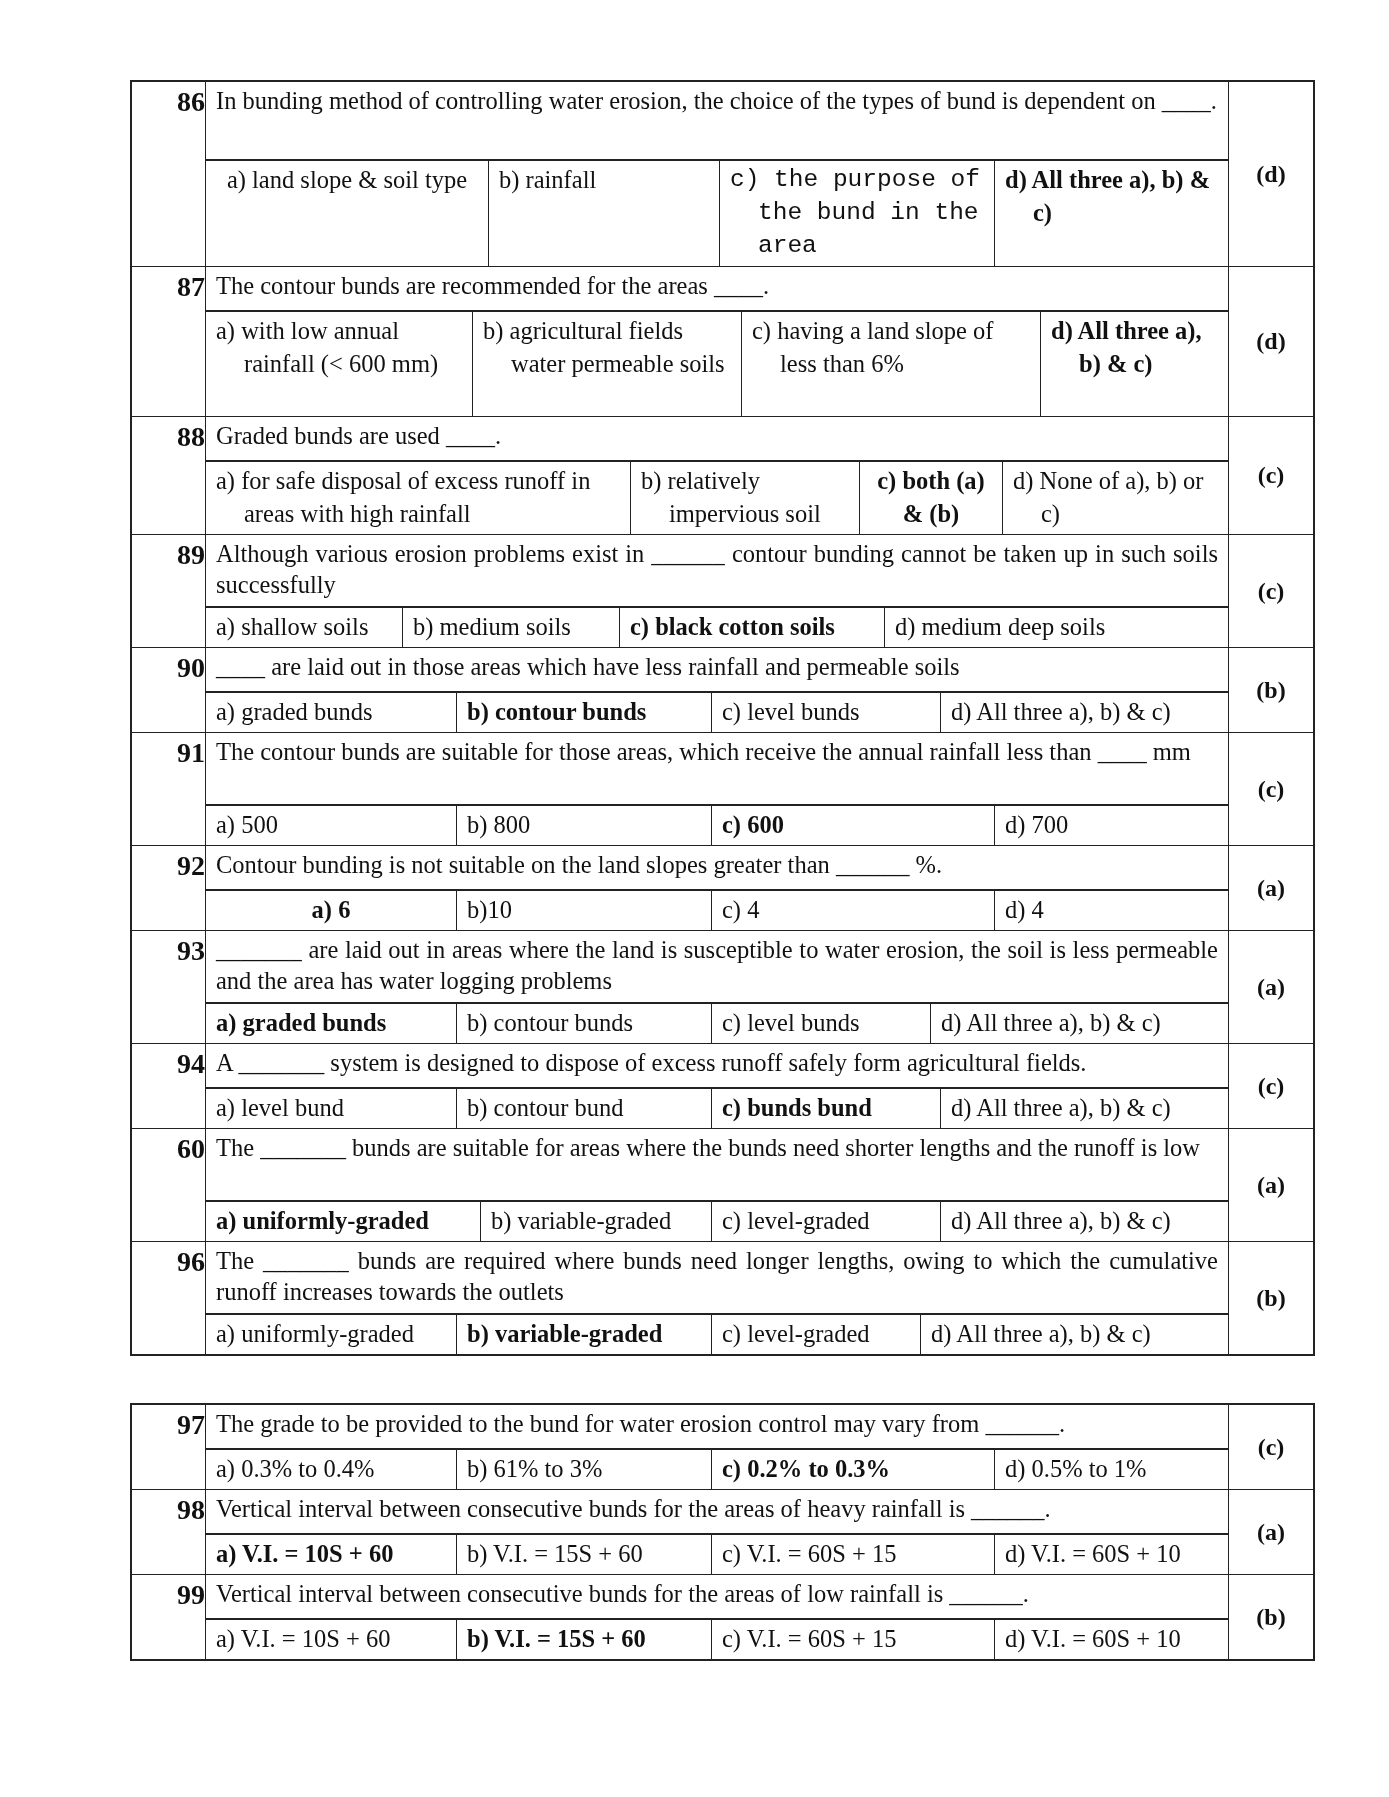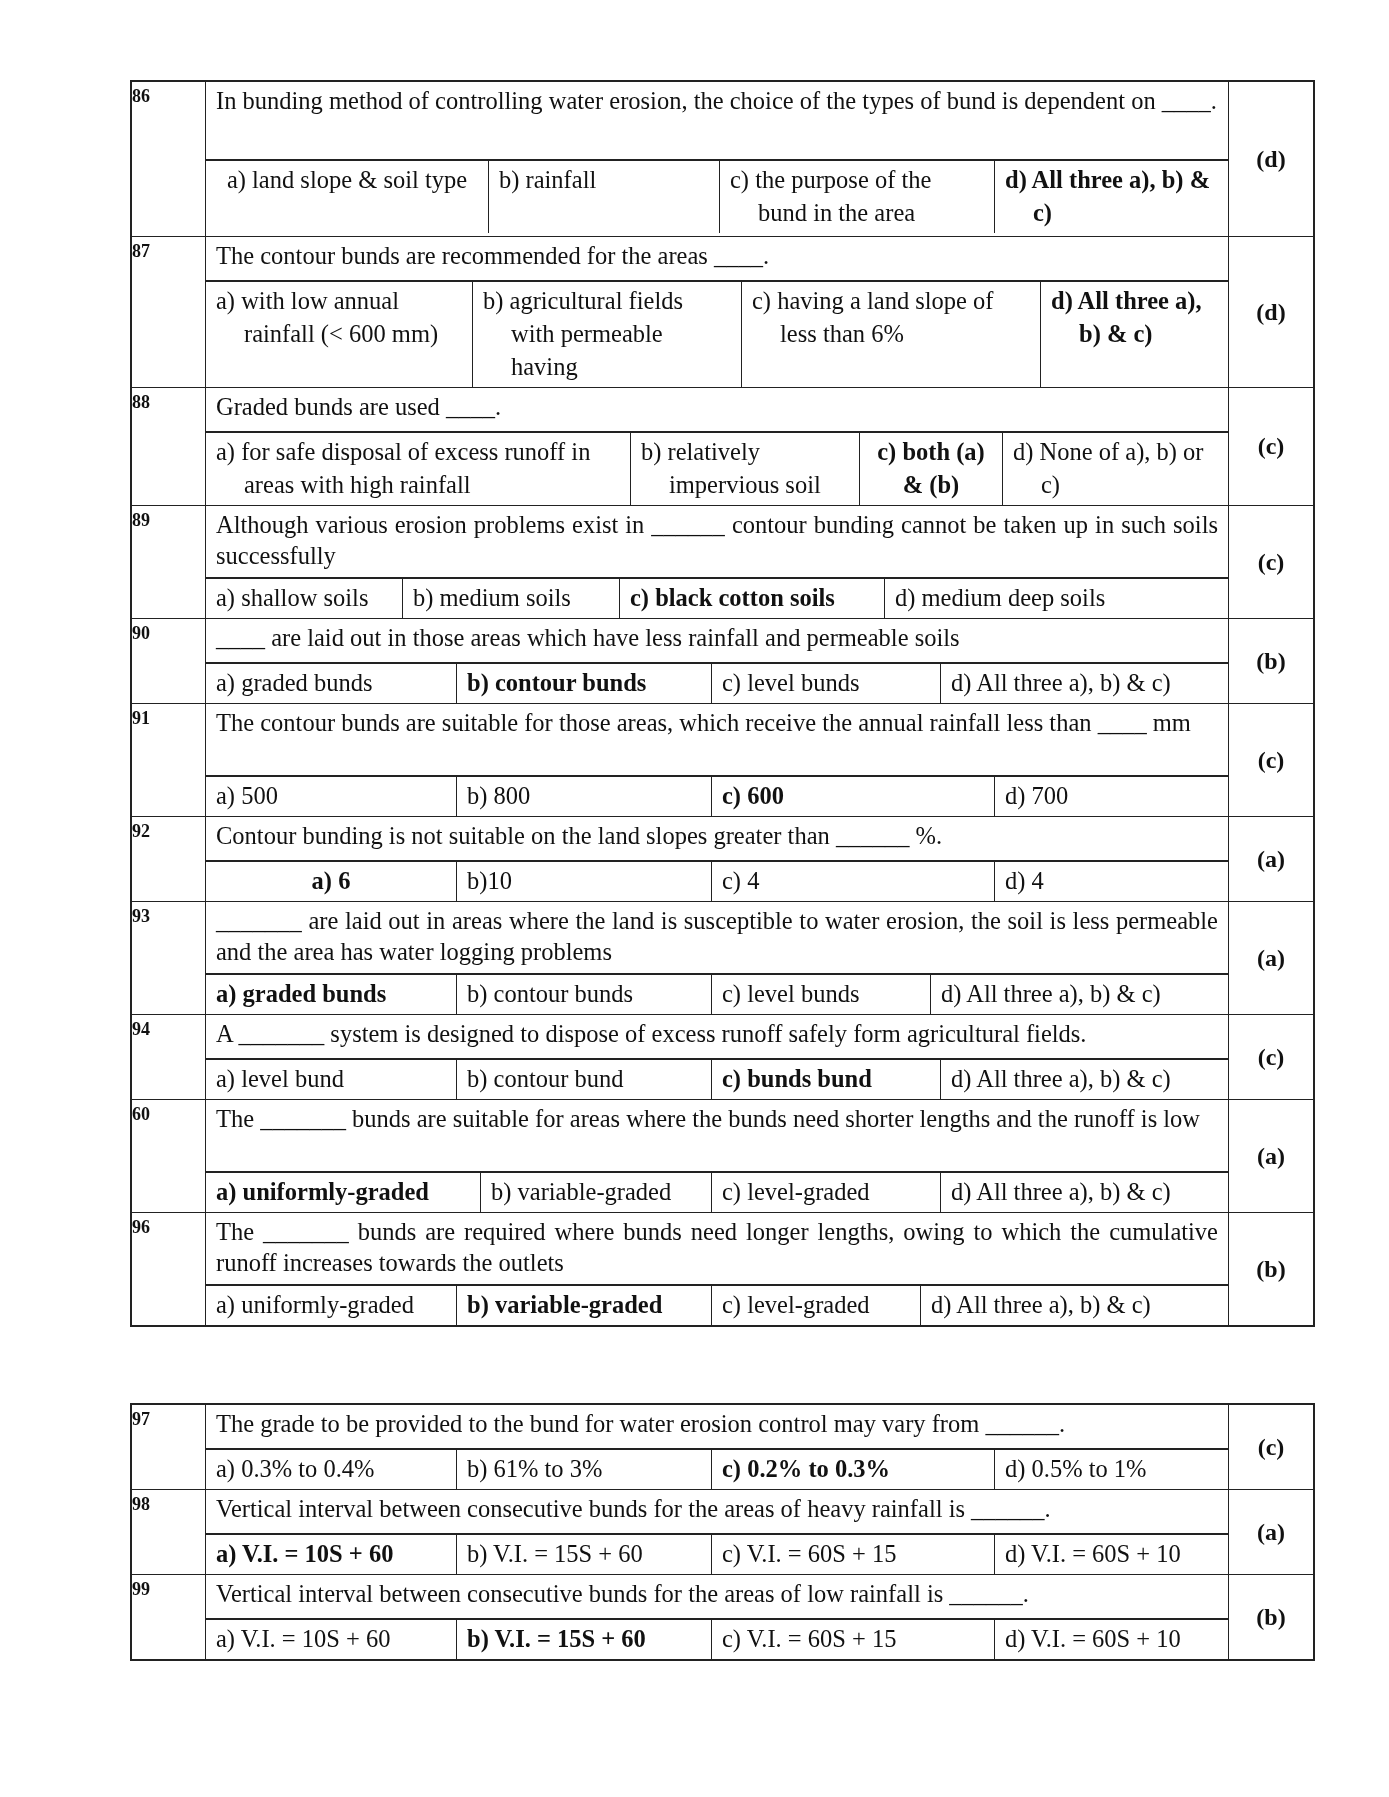--- a/index.html
+++ b/index.html
@@ -1,19 +1,19 @@
 <!DOCTYPE html>
 <html><head>
 <meta charset="utf-8">
 <style>
   html, body { margin: 0; padding: 0; background: #ffffff; }
   body { width: 1389px; height: 1797px; position: relative; font-family: "Liberation Serif", serif; color: #111; }
   .tbl { position: absolute; left: 130px; width: 1185px; border: 2px solid #222; border-collapse: collapse; }
   .tbl td { border: 1.5px solid #222; vertical-align: top; padding: 0; }
-  .num { width: 73px; text-align: left; font-weight: bold; font-size: 18px; padding-top: 4px !important; }
+  .num { width: 73px; text-align: right; font-weight: bold; font-size: 28px; padding-top: 4px !important; }
   .ans { width: 84px; text-align: center; vertical-align: middle !important; font-weight: bold; font-size: 24px; }
   .qtext { font-size: 24.5px; line-height: 31px; padding: 3px 10px 6px 10px !important; text-align: justify; }
   .opts { width: 100%; border-collapse: collapse; }
   .opts td { border: none; border-left: 1.5px solid #222; font-size: 24.5px; line-height: 33px; padding: 2px 10px 4px 10px; vertical-align: top; }
   .opts td:first-child { border-left: none; }
   .optcell { border-top: 2px solid #222 !important; }
   .b { font-weight: bold; }
   .hang { padding-left: 38px !important; text-indent: -28px; }
 </style>
 </head>
@@ -27,40 +27,40 @@
     <td class="qtext" style="height:68px;">In bunding method of controlling water erosion, the choice of the types of bund is dependent on ____.</td>
     <td class="ans" rowspan="2">(d)</td>
   </tr>
   <tr>
         <td class="optcell">
           <table class="opts">
             <tbody>
               <tr>
     <td style="width:262px;height:66px;text-align:center;">a) land slope &amp; soil type</td>
     <td style="width:210px;">b) rainfall</td>
-    <td class="hang" style="width:226px;">c) the purpose of the bund in the area</td>
+    <td class="hang" style="width:226px;font-family:Liberation Mono, monospace;">c) the purpose of the bund in the area</td>
     <td class="b hang">d) All three a), b) &amp; c)</td>
   </tr>
             </tbody>
           </table>
         </td>
       </tr>
 
   <tr>
     <td class="num" rowspan="2">87</td>
     <td class="qtext" style="height:34px;">The contour bunds are recommended for the areas ____.</td>
     <td class="ans" rowspan="2">(d)</td>
   </tr>
   <tr>
         <td class="optcell">
           <table class="opts">
             <tbody>
               <tr>
     <td class="hang" style="width:218px;height:98px;">a) with low annual rainfall (&lt; 600 mm)</td>
-    <td class="hang" style="width:220px;">b) agricultural fields with permeable having</td>
+    <td class="hang" style="width:220px;">b) agricultural fields water permeable soils</td>
     <td class="hang" style="width:250px;">c) having a land slope of less than 6%</td>
     <td class="b hang">d) All three a), b) &amp; c)</td>
   </tr>
             </tbody>
           </table>
         </td>
       </tr>
 
   <tr>
     <td class="num" rowspan="2">88</td>

